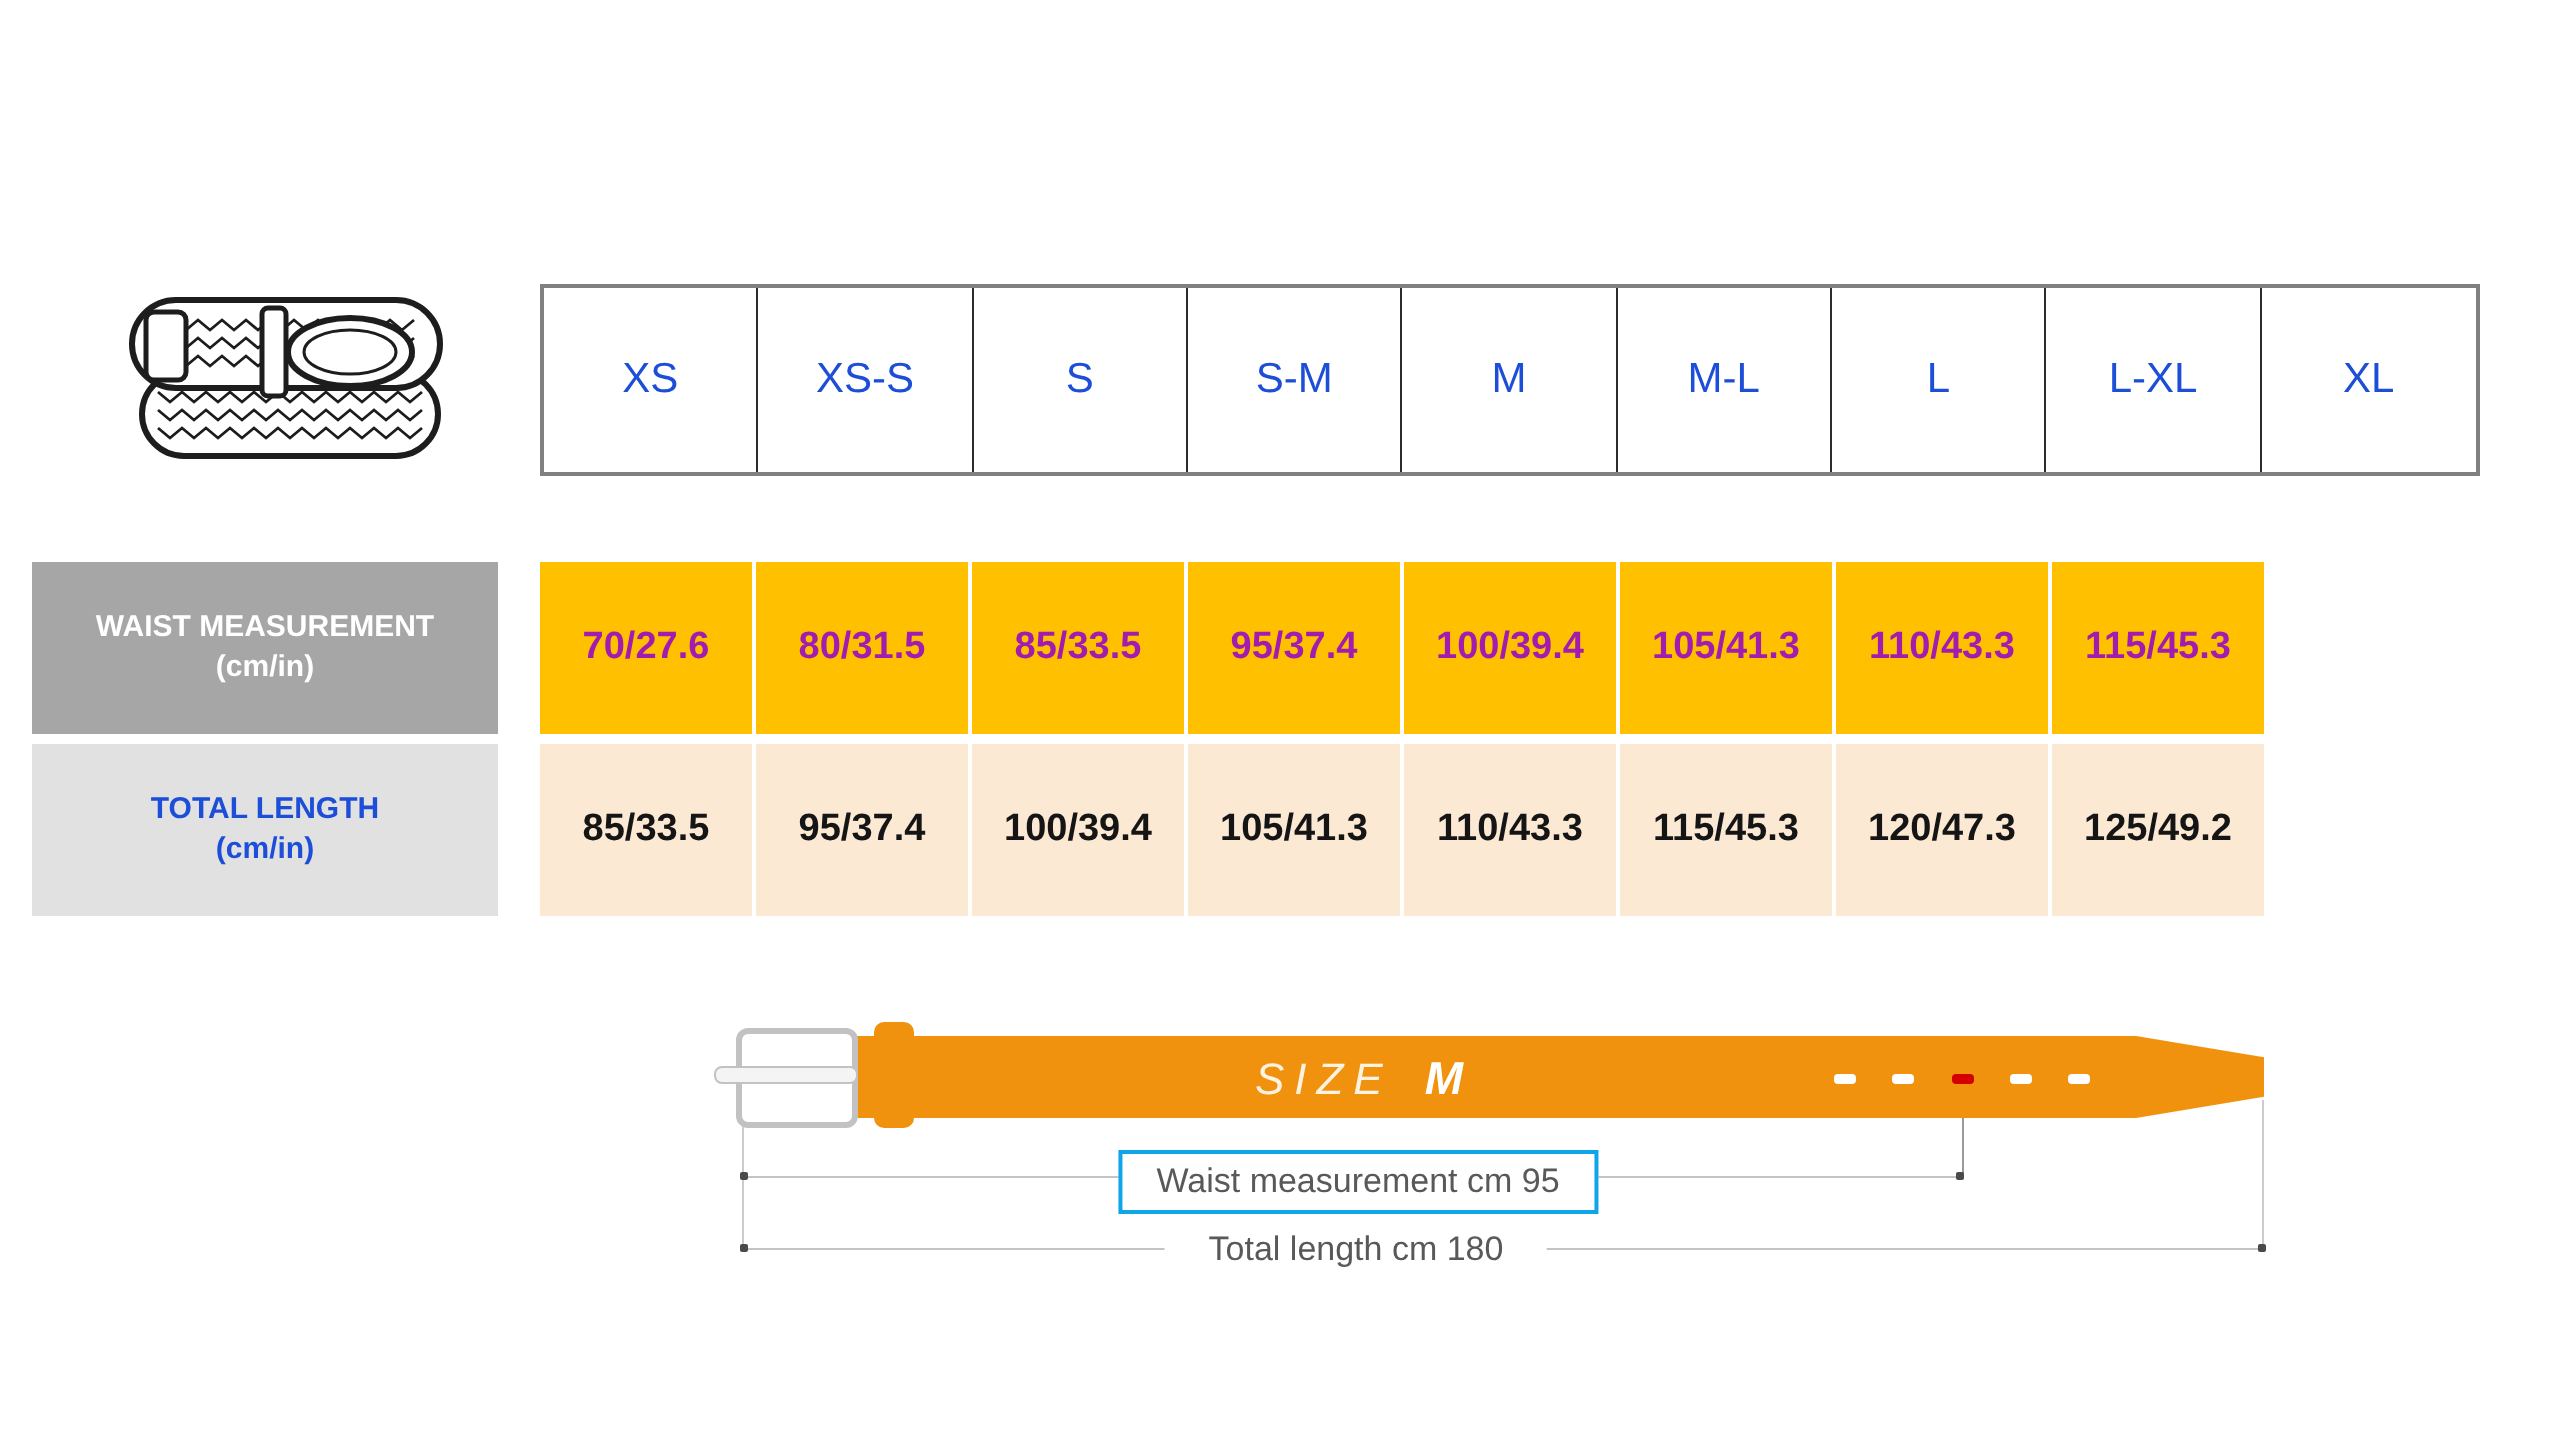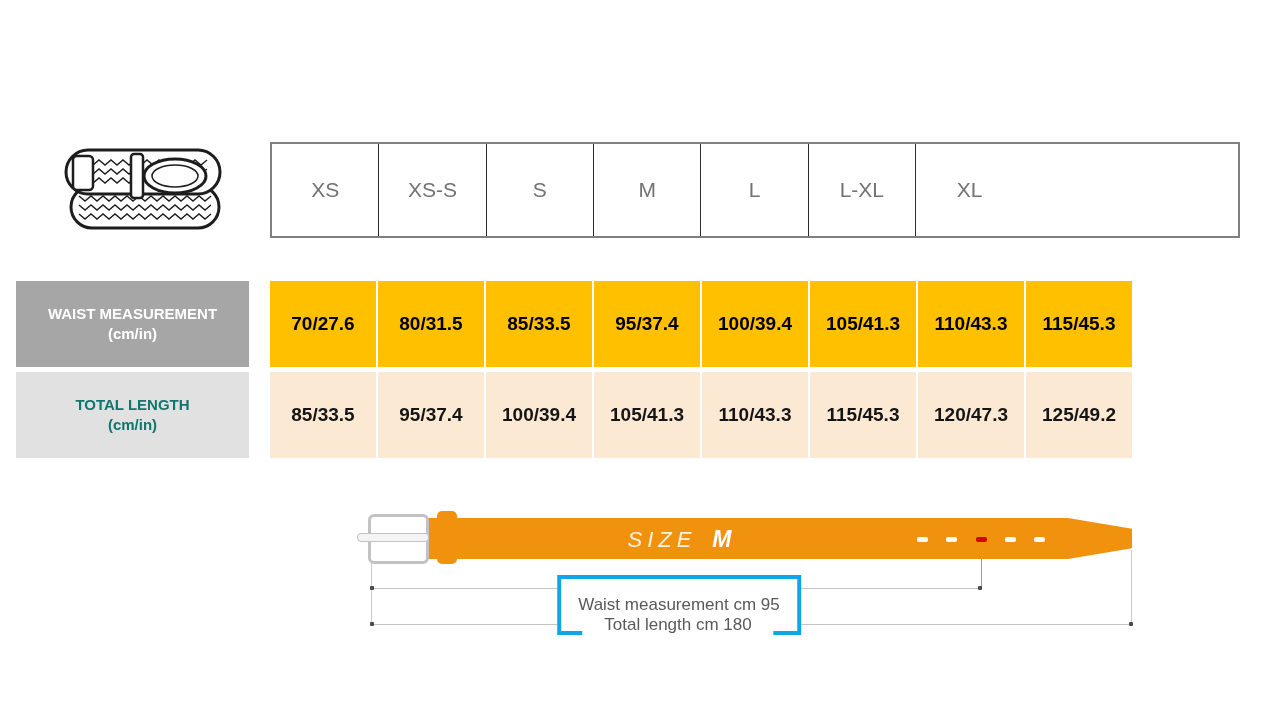--- a/index.html
+++ b/index.html
@@ -17,45 +17,45 @@
   .belt-sketch { position: absolute; left: 55px; top: 138px; width: 178px; height: 108px; }
 
   
   .size-header {
     position: absolute; left: 270px; top: 142px; width: 970px; height: 96px;
     display: grid; grid-template-columns: repeat(9, 1fr);
     border: 2px solid #808080; background: #ffffff;
   }
   .size-header .hcell {
     display: flex; align-items: center; justify-content: center;
-    font-size: 21px; color: #737373; border-right: 1px solid #2b2b2b;
+    font-size: 21px; color: #1d4ed8; border-right: 1px solid #2b2b2b;
   }
   .size-header .hcell:last-child { border-right: none; }
 
   
   .row-label {
     position: absolute; left: 16px; width: 233px; height: 86px;
     display: flex; flex-direction: column; align-items: center; justify-content: center;
     font-weight: bold; font-size: 15px; line-height: 1.35; text-align: center;
   }
   .row-label.waist { top: 281px; background: #a6a6a6; color: #ffffff; }
-  .row-label.total { top: 372px; background: #e1e1e1; color: #0f766e; }
+  .row-label.total { top: 372px; background: #e1e1e1; color: #1d4ed8; }
 
   
   .data-row {
     position: absolute; left: 270px; width: 970px; height: 86px;
     display: grid; grid-template-columns: repeat(9, 1fr); gap: 2px;
   }
   .data-row.waist { top: 281px; }
   .data-row.total { top: 372px; }
   .data-row .dcell {
     display: flex; align-items: center; justify-content: center;
     font-weight: bold; font-size: 19px;
   }
-  .data-row.waist .dcell { background: #ffc000; color: #000000; text-align: center; }
+  .data-row.waist .dcell { background: #ffc000; color: #a21caf; text-align: center; }
   .data-row.total .dcell { background: #fce9d4; color: #151515; }
 
   
   .buckle {
     position: absolute; left: 368px; top: 514px; width: 61px; height: 50px;
     background: #ffffff; border: 3px solid #c2c2c2; border-radius: 6px; z-index: 2;
   }
   .prong {
     position: absolute; left: 357px; top: 533px; width: 72px; height: 9px;
     background: #f4f4f4; border: 1.5px solid #c2c2c2; border-radius: 4px; z-index: 3;
@@ -82,21 +82,21 @@
   .hole.red { background: #d40000; }
 
   .vline { position: absolute; width: 1px; background: #cccccc; z-index: 0; }
   .hline { position: absolute; height: 1px; background: #c4c4c4; z-index: 0; }
   .dot { position: absolute; width: 4px; height: 4px; background: #4a4a4a; border-radius: 1px; z-index: 1; }
 
   .dim-label {
     position: absolute; transform: translateX(-50%);
     background: #ffffff; color: #595959; font-size: 17px; white-space: nowrap; z-index: 2;
   }
-  .dim-label.boxed { border: 4px solid #0ea5e9; padding: 16px 17px; }
+  .dim-label.boxed { border: 2px solid #0ea5e9; padding: 4px 17px; }
   .dim-label.plain { padding: 2px 22px; }
 </style>
 </head>
 <body>
 
 <div class="canvas">
 
   <div class="belt-sketch">
     <svg width="178" height="108" viewBox="0 0 178 108">
       <rect x="16" y="48" width="148" height="42" rx="21" fill="#ffffff" stroke="#1d1d1d" stroke-width="3"></rect>
@@ -111,21 +111,23 @@
       <rect x="76" y="16" width="12" height="44" rx="3" fill="#ffffff" stroke="#1d1d1d" stroke-width="2.5"></rect>
       <ellipse cx="120" cy="38" rx="31" ry="17" fill="#ffffff" stroke="#1d1d1d" stroke-width="3"></ellipse>
       <ellipse cx="120" cy="38" rx="23" ry="11" fill="none" stroke="#1d1d1d" stroke-width="1.5"></ellipse>
     </svg>
   </div>
 
   <div class="size-header">
     <div class="hcell">XS</div>
     <div class="hcell">XS-S</div>
     <div class="hcell">S</div>
+    <div class="hcell">S-M</div>
     <div class="hcell">M</div>
+    <div class="hcell">M-L</div>
     <div class="hcell">L</div>
     <div class="hcell">L-XL</div>
     <div class="hcell">XL</div>
   </div>
 
   <div class="row-label waist">
     <span>WAIST MEASUREMENT</span>
     <span>(cm/in)</span>
   </div>
   <div class="data-row waist">

